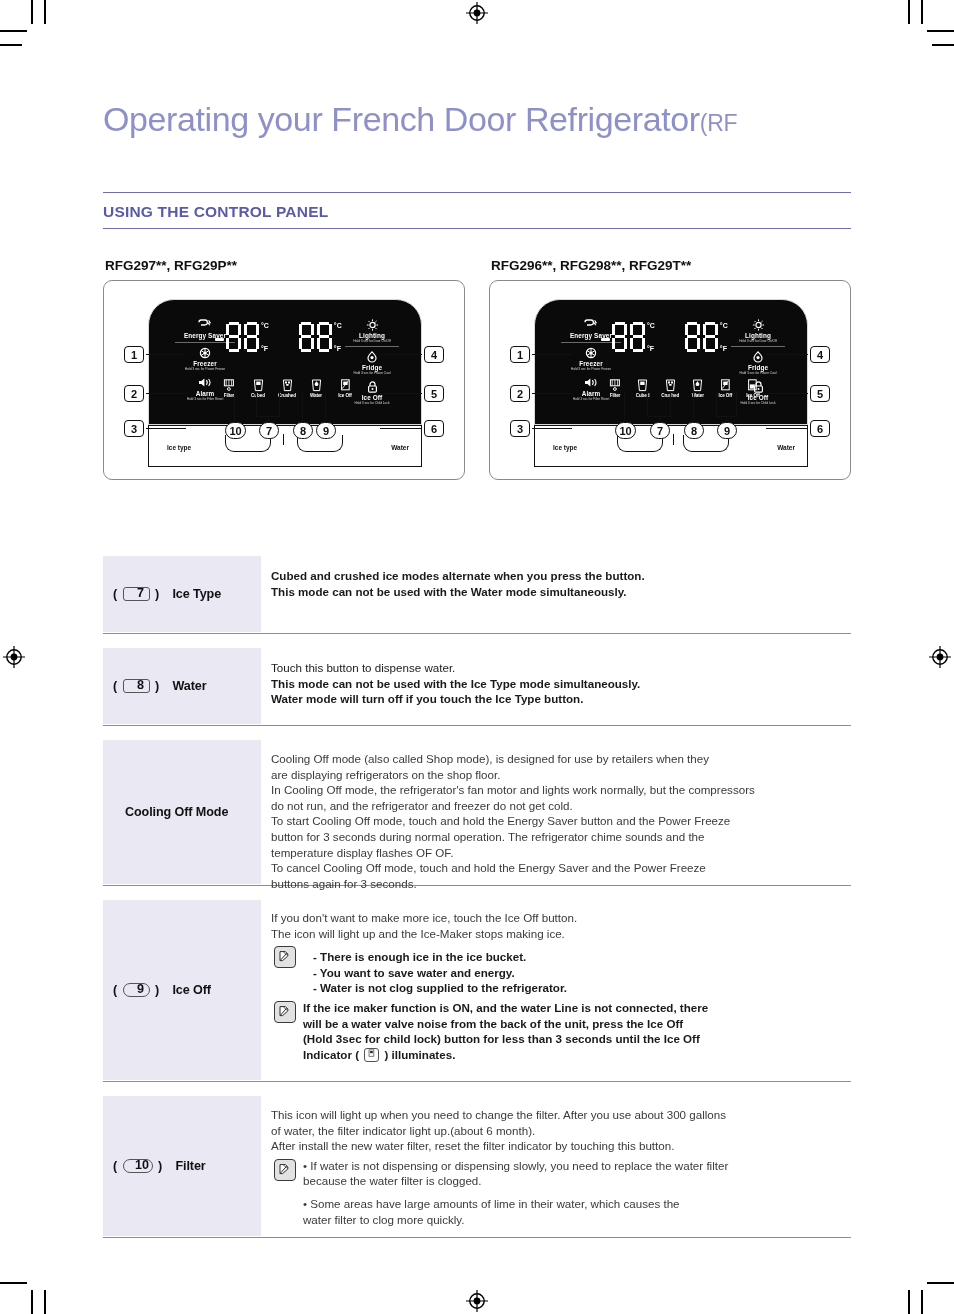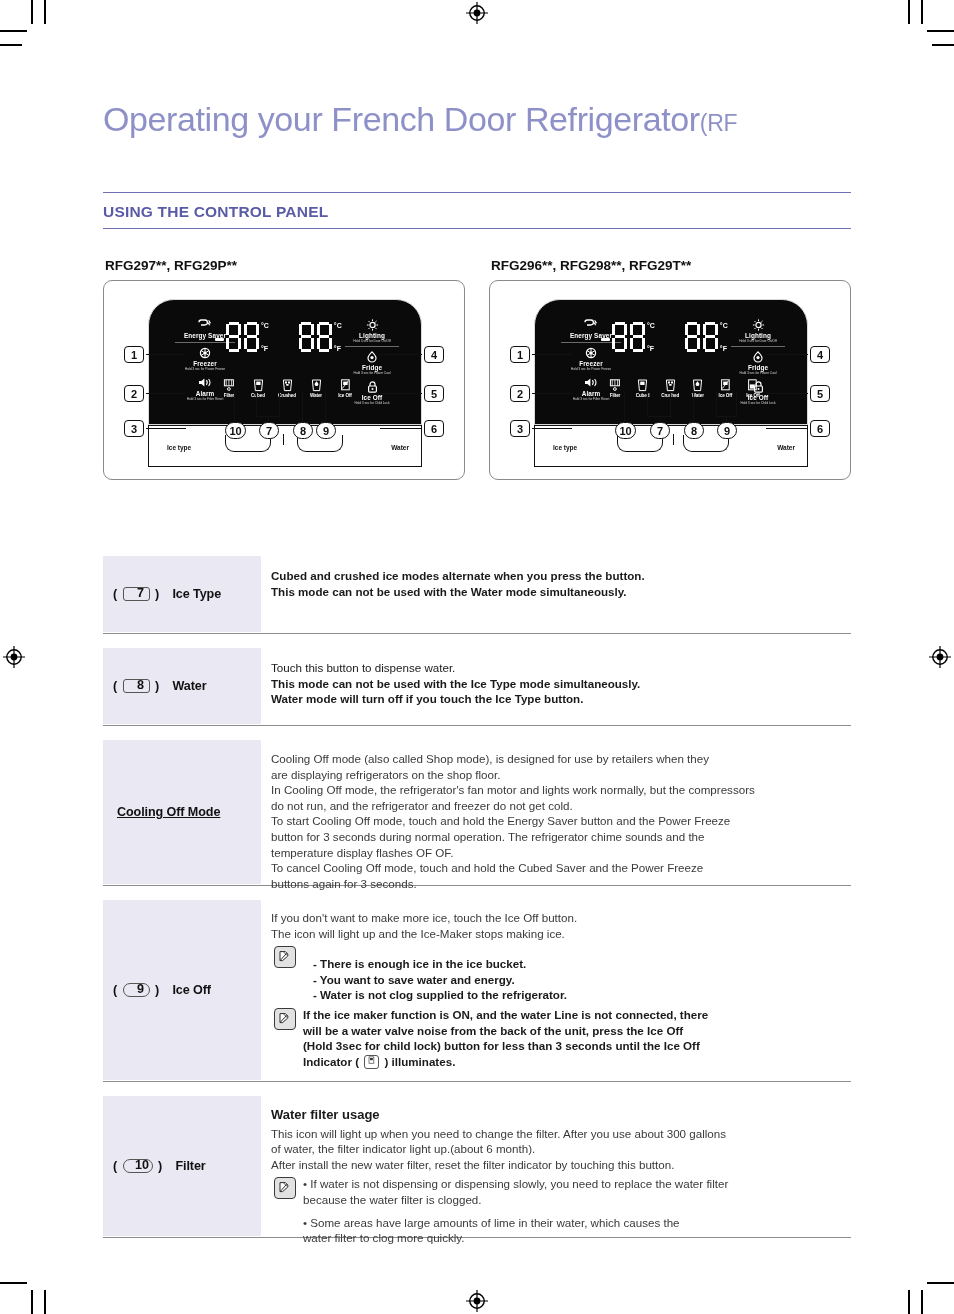--- a/index.html
+++ b/index.html
@@ -673,31 +673,31 @@
         <div class="ln"><span class="reg">Touch this </span><span class="b">button to dispense water.</span></div>
         <div class="ln b">This mode can not be used with the Ice Type mode simultaneously.</div>
         <div class="ln b">Water mode will turn off if you touch the Ice Type button.</div>
       </div>
     </div>
 
     <div class="gap"></div>
 
     <div class="trow" style="height:146px;">
       <div class="tcell-l">
-        <span style="padding-left:14px;text-decoration:underline;">Cooling Off Mode</span>
+        <span style="padding-left:22px;">Cooling Off Mode</span>
       </div>
       <div class="tcell-r" style="padding-top:11px;">
         <div class="ln reg">Cooling Off mode (also called Shop mode), is designed for use by retailers when they</div>
         <div class="ln reg">are displaying refrigerators on the shop floor.</div>
         <div class="ln reg">In Cooling Off mode, the refrigerator's fan motor and lights work normally, but the compressors</div>
         <div class="ln reg">do not run, and the refrigerator and freezer do not get cold.</div>
         <div class="ln reg">To start Cooling Off mode, touch and hold the Energy Saver button and the Power Freeze</div>
         <div class="ln reg">button for 3 seconds during normal operation. The refrigerator chime sounds and the</div>
         <div class="ln reg">temperature display flashes OF OF.</div>
-        <div class="ln reg">To cancel Cooling Off mode, touch and hold the Cubed Saver and the Power Freeze</div>
+        <div class="ln reg">To cancel Cooling Off mode, touch and hold the Energy Saver and the Power Freeze</div>
         <div class="ln reg"> buttons again for 3 seconds.</div>
       </div>
     </div>
 
     <div class="gap"></div>
 
     <div class="trow" style="height:182px;">
       <div class="tcell-l">
         <span>(&nbsp;<span class="numbox" style="border-radius:7px;">9</span>&nbsp;) <span>Ice Off</span></span>
       </div>
@@ -707,21 +707,21 @@
 
         <div class="note">
           <div class="note-ico">
             <svg width="14" height="14" viewBox="0 0 14 14">
                 <path d="M3 11.6 L3 2.6 L8.4 2.6 L10.8 5 L10.8 7 L5.6 11.6 Z" fill="#fff" stroke="#2a2a2a" stroke-width="1"></path>
                 <path d="M3.4 11.2 L9.6 4.4" stroke="#2a2a2a" stroke-width="1"></path>
                 <path d="M6.8 3.2 L9.8 6.2" stroke="#2a2a2a" stroke-width="0.9"></path>
               </svg>
           </div>
           <div class="note-body">
-            <div class="ln b" style="margin-top:11px;padding-left:10px;">- There is enough ice in the ice bucket.</div>
+            <div class="ln b" style="margin-top:4px;padding-left:10px;">- There is enough ice in the ice bucket.</div>
             <div class="ln b" style="padding-left:10px;">- You want to save water and energy.</div>
             <div class="ln b" style="padding-left:10px;">- Water is not clog supplied to the refrigerator.</div>
           </div>
         </div>
 
         <div class="note">
           <div class="note-ico">
             <svg width="14" height="14" viewBox="0 0 14 14">
                 <path d="M3 11.6 L3 2.6 L8.4 2.6 L10.8 5 L10.8 7 L5.6 11.6 Z" fill="#fff" stroke="#2a2a2a" stroke-width="1"></path>
                 <path d="M3.4 11.2 L9.6 4.4" stroke="#2a2a2a" stroke-width="1"></path>
@@ -741,21 +741,20 @@
       </div>
     </div>
 
     <div class="gap"></div>
 
     <div class="trow" style="height:142px;">
       <div class="tcell-l">
         <span>(&nbsp;<span class="numbox" style="border-radius:7px;min-width:17px;">10</span>&nbsp;) <span>Filter</span></span>
       </div>
       <div class="tcell-r" style="padding-top:11px;">
-        <div class="ln hdr">Water filter usage</div>
         <div class="ln reg">This icon will light up when you need to change the filter. After you use about 300 gallons</div>
         <div class="ln reg">of water, the filter indicator light up.(about 6 month).</div>
         <div class="ln reg">After install the new water filter, reset the filter indicator by touching this button.</div>
 
         <div class="note">
           <div class="note-ico">
             <svg width="14" height="14" viewBox="0 0 14 14">
                 <path d="M3 11.6 L3 2.6 L8.4 2.6 L10.8 5 L10.8 7 L5.6 11.6 Z" fill="#fff" stroke="#2a2a2a" stroke-width="1"></path>
                 <path d="M3.4 11.2 L9.6 4.4" stroke="#2a2a2a" stroke-width="1"></path>
                 <path d="M6.8 3.2 L9.8 6.2" stroke="#2a2a2a" stroke-width="0.9"></path>

